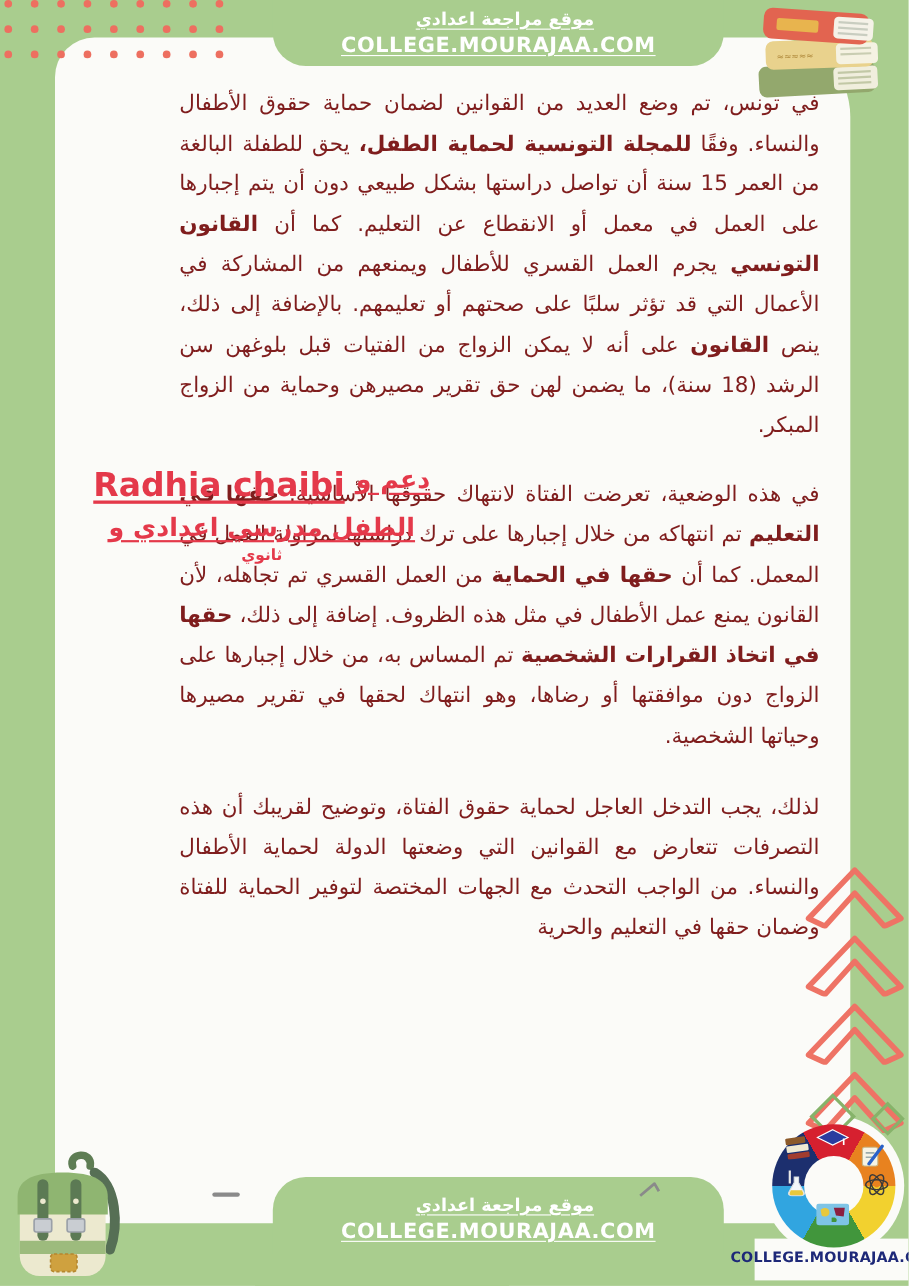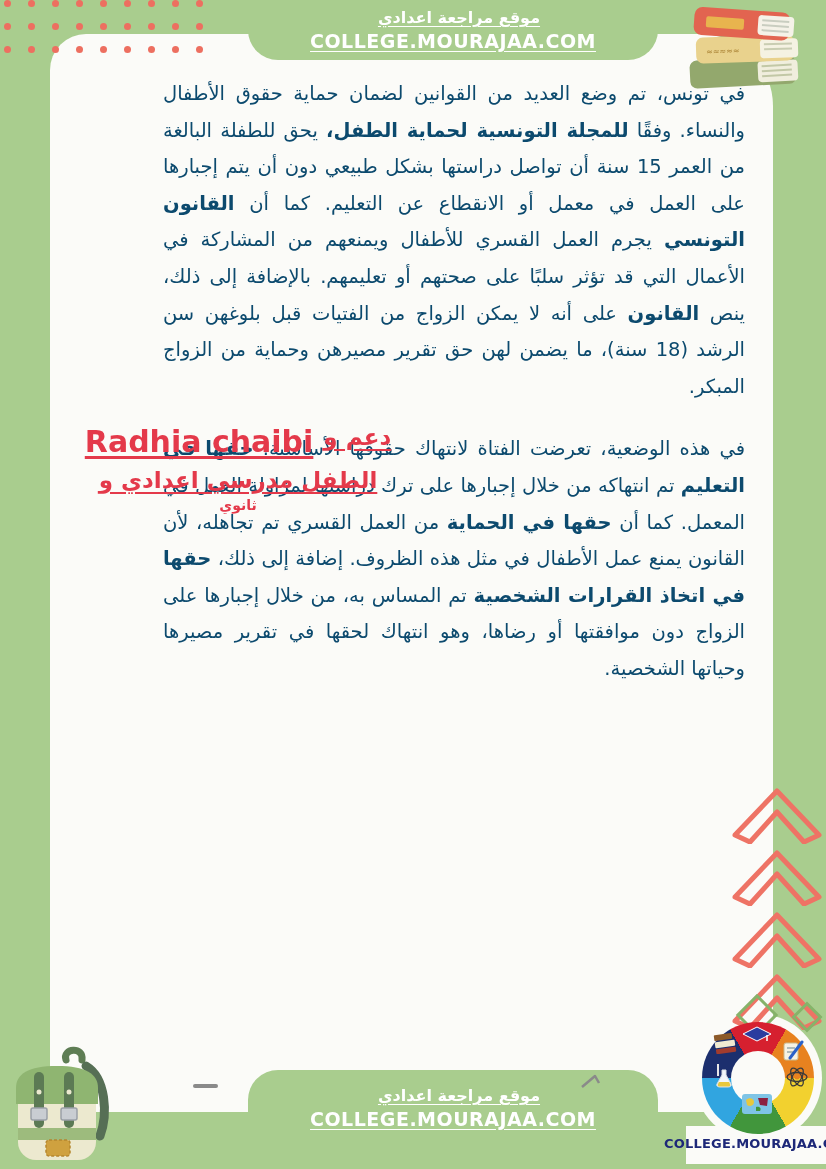--- a/index.html
+++ b/index.html
@@ -21,21 +21,21 @@
     display:flex;flex-direction:column;align-items:center;justify-content:center;
     color:#ffffff;text-align:center;
   }
   .banner.top{top:0;height:60px;border-radius:0 0 30px 30px;}
   .banner.bottom{top:1070px;height:64px;border-radius:30px 30px 0 0;padding-top:6px;}
   .banner .l1{font-size:16px;font-weight:bold;text-decoration:underline;text-underline-offset:3px;margin-left:12px;}
   .banner .l2{font-size:19px;font-weight:bold;letter-spacing:.5px;text-decoration:underline;text-underline-offset:3px;margin-top:3px;}
   
   .doc-body{
     position:absolute;right:81px;top:76px;width:582px;z-index:2;
-    direction:rtl;text-align:justify;font-size:19.5px;line-height:36.6px;color:#0c4a6e;
+    direction:rtl;text-align:justify;font-size:19.5px;line-height:36.6px;color:#7f1d1d;
   }
   .doc-body p{margin:0 0 26px 0;}
   .doc-body p:nth-child(2){margin-bottom:28px;}
   .doc-body p:last-child{margin:0;}
   .doc-body .b{font-weight:bold;}
   
   .watermark{
     position:absolute;left:58px;top:424px;width:360px;z-index:5;
     color:#e4394a;font-weight:bold;text-align:center;
   }
@@ -132,20 +132,21 @@
   </svg>
 
   <div class="banner top">
     <div class="l1">موقع مراجعة اعدادي</div>
     <div class="l2">COLLEGE.MOURAJAA.COM</div>
   </div>
 
   <div class="doc-body" dir="rtl" lang="ar">
       <p><span>في تونس، تم وضع العديد من القوانين لضمان حماية حقوق الأطفال والنساء. وفقًا </span><span class="b">للمجلة التونسية لحماية الطفل،</span><span> يحق للطفلة البالغة من العمر 15 سنة أن تواصل دراستها بشكل طبيعي دون أن يتم إجبارها على العمل في معمل أو الانقطاع عن التعليم. كما أن </span><span class="b">القانون التونسي</span><span> يجرم العمل القسري للأطفال ويمنعهم من المشاركة في الأعمال التي قد تؤثر سلبًا على صحتهم أو تعليمهم. بالإضافة إلى ذلك، ينص </span><span class="b">القانون</span><span> على أنه لا يمكن الزواج من الفتيات قبل بلوغهن سن الرشد (18 سنة)، ما يضمن لهن حق تقرير مصيرهن وحماية من الزواج المبكر.</span></p>
       <p><span>في هذه الوضعية، تعرضت الفتاة لانتهاك حقوقها الأساسية. </span><span class="b">حقها في التعليم</span><span> تم انتهاكه من خلال إجبارها على ترك دراستها لمزاولة العمل في المعمل. كما أن </span><span class="b">حقها في الحماية</span><span> من العمل القسري تم تجاهله، لأن القانون يمنع عمل الأطفال في مثل هذه الظروف. إضافة إلى ذلك، </span><span class="b">حقها في اتخاذ القرارات الشخصية</span><span> تم المساس به، من خلال إجبارها على الزواج دون موافقتها أو رضاها، وهو انتهاك لحقها في تقرير مصيرها وحياتها الشخصية.</span></p>
+      <p><span>لذلك، يجب التدخل العاجل لحماية حقوق الفتاة، وتوضيح لقريبك أن هذه التصرفات تتعارض مع القوانين التي وضعتها الدولة لحماية الأطفال والنساء. من الواجب التحدث مع الجهات المختصة لتوفير الحماية للفتاة وضمان حقها في التعليم والحرية</span></p>
     </div>
 
   <div class="watermark">
     <div class="wl1">
       <span class="latin">Radhia chaibi</span>
       <span class="ar1" dir="rtl">دعم و</span>
     </div>
     <div class="wl2" dir="rtl">الطفل مدرسي اعدادي و</div>
     <div class="wl3" dir="rtl">ثانوي</div>
   </div>

